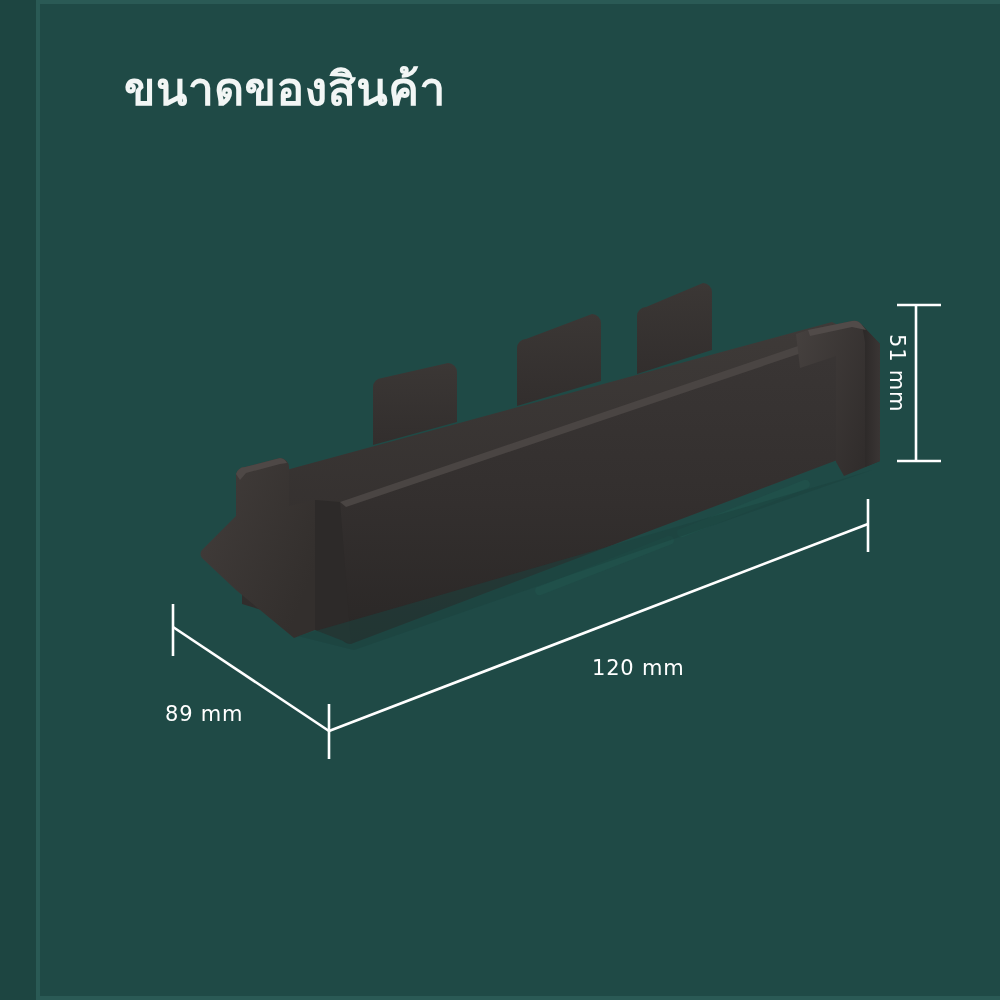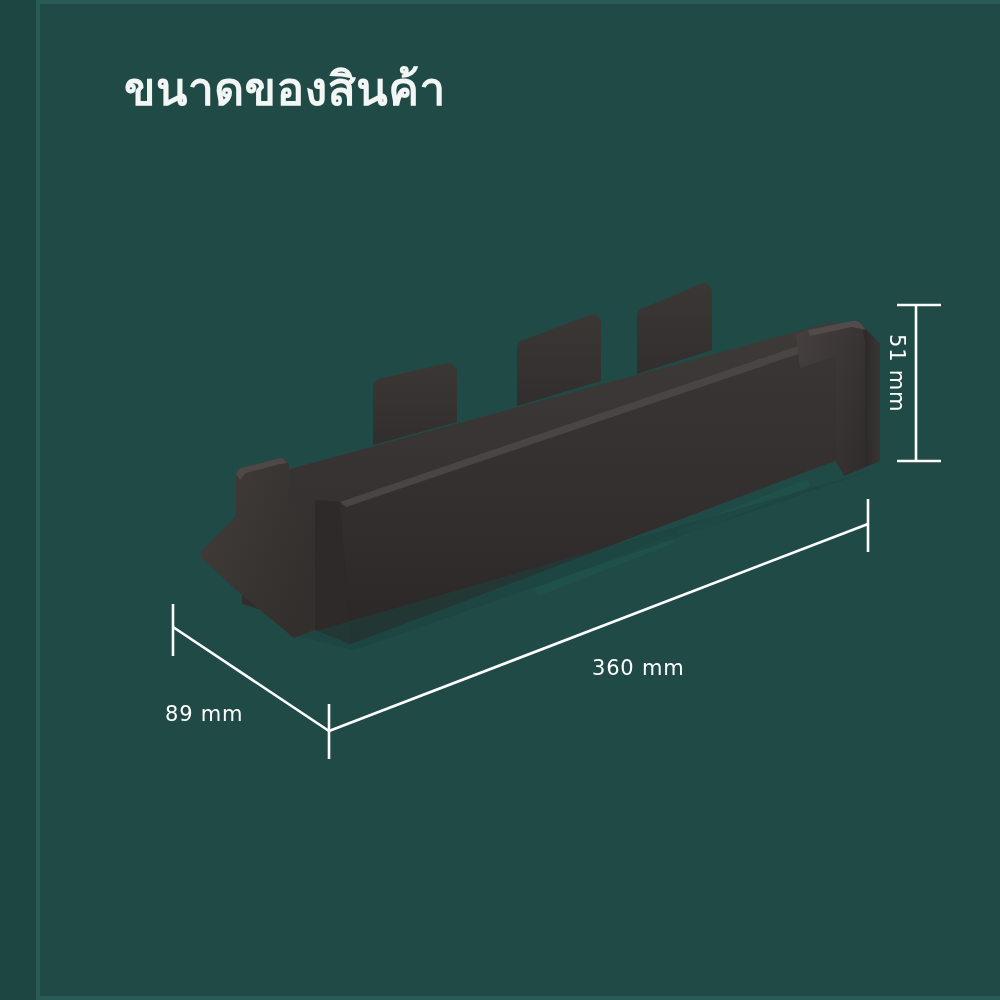--- a/index.html
+++ b/index.html
@@ -211,19 +211,19 @@
       </g>
 
       <g>
         <line x1="876" y1="301" x2="876" y2="457"></line>
         <line x1="857" y1="301" x2="901" y2="301"></line>
         <line x1="857" y1="457" x2="901" y2="457"></line>
       </g>
     </g>
   </svg>
 
-  <div class="dim-label" id="label-width">360 mm</div>
+  <div class="dim-label" id="label-width">120 mm</div>
 
   <div class="dim-label" id="label-depth">89 mm</div>
 
   <div class="dim-label" id="label-height">51 mm</div>
 
 </div>
 
 </body></html>

